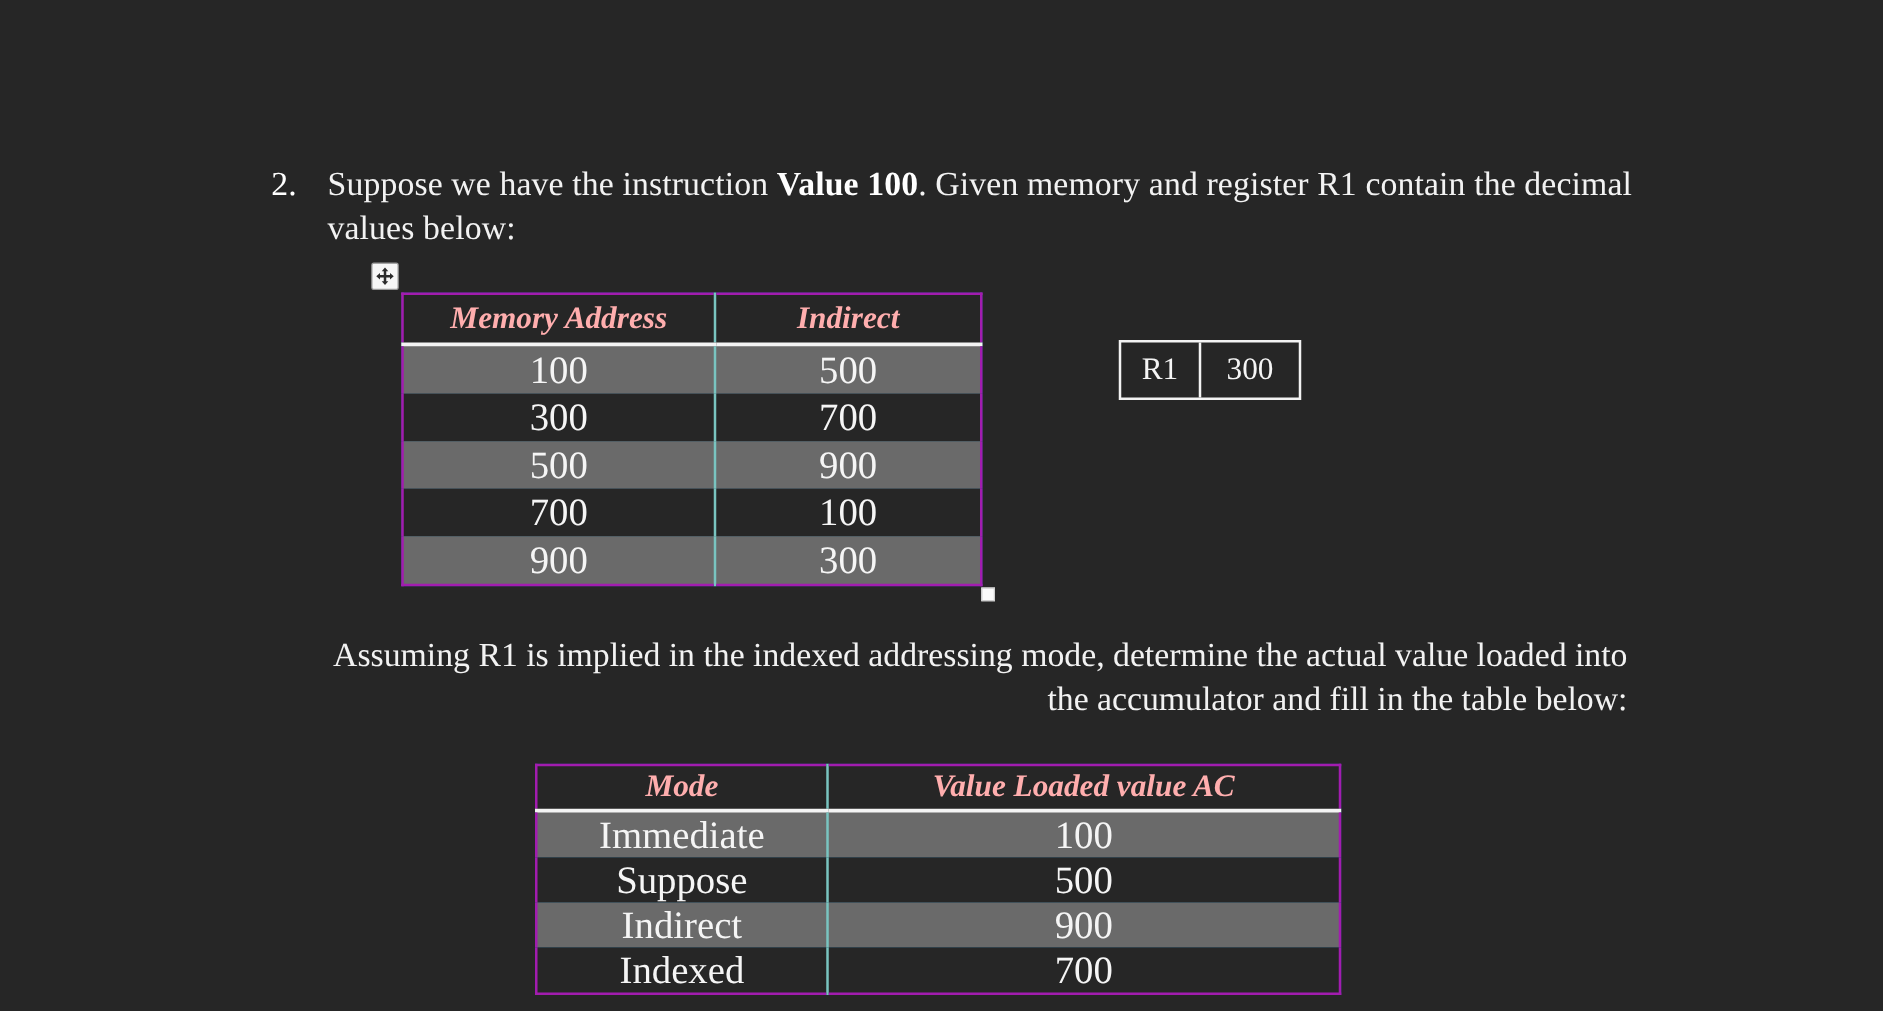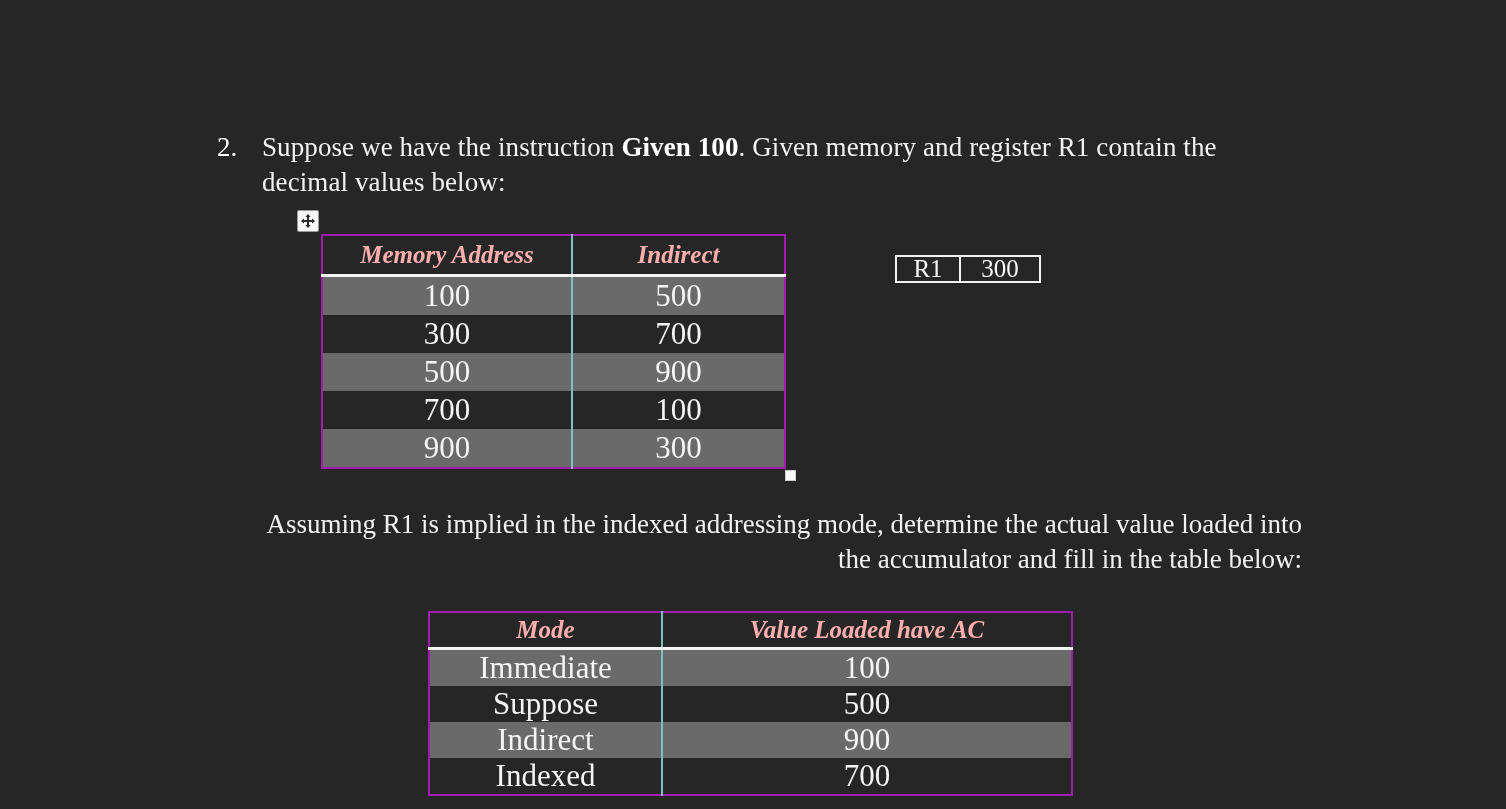--- a/index.html
+++ b/index.html
@@ -146,26 +146,26 @@
     border: 1px solid #cfcfcf;
     box-sizing: border-box;
     cursor: nwse-resize;
     z-index: 20;
   }
 
   
   .register-box {
     position: absolute;
     left: 895px;
-    top: 255px;
+    top: 272px;
     display: flex;
     border: 2px solid #f2f2f2;
     background: #262626;
     box-sizing: border-box;
-    height: 28px;
+    height: 48px;
   }
   .register-box .cell {
     display: flex;
     align-items: center;
     justify-content: center;
     font-size: 25px;
     color: #f5f5f5;
     box-sizing: border-box;
   }
   .register-box .cell.name { width: 62px; }
@@ -173,21 +173,21 @@
     width: 80px;
     border-left: 2px solid #f2f2f2;
   }
 </style>
 </head>
 <body>
 
 <div class="question">
   <div class="q-row">
     <div class="q-number">2.</div>
-    <div class="q-text"><span>Suppose we have the instruction </span><b>Given 100</b><span>. Given memory and register R1 contain the decimal values below:</span></div>
+    <div class="q-text"><span>Suppose we have the instruction </span><b>Value 100</b><span>. Given memory and register R1 contain the decimal values below:</span></div>
   </div>
 </div>
 
 <div class="move-handle">
   <svg width="16" height="16" viewBox="0 0 16 16" aria-hidden="true">
     <g fill="#2b2b2b">
       <rect x="7" y="3" width="2" height="10"></rect>
       <rect x="3" y="7" width="10" height="2"></rect>
       <polygon points="8,1 5.4,4 10.6,4"></polygon>
       <polygon points="8,15 5.4,12 10.6,12"></polygon>
@@ -245,21 +245,21 @@
 
 <div class="tbl-wrap" id="mode-table-wrap">
   <table class="sheet" id="mode-table">
     <colgroup>
         <col class="c1">
         <col class="c2">
       </colgroup>
     <thead>
       <tr>
         <th>Mode</th>
-        <th>Value Loaded have AC</th>
+        <th>Value Loaded value AC</th>
       </tr>
     </thead>
     <tbody>
       <tr class="odd">
         <td>Immediate</td>
         <td>100</td>
       </tr>
       <tr class="even">
         <td>Suppose</td>
         <td>500</td>

